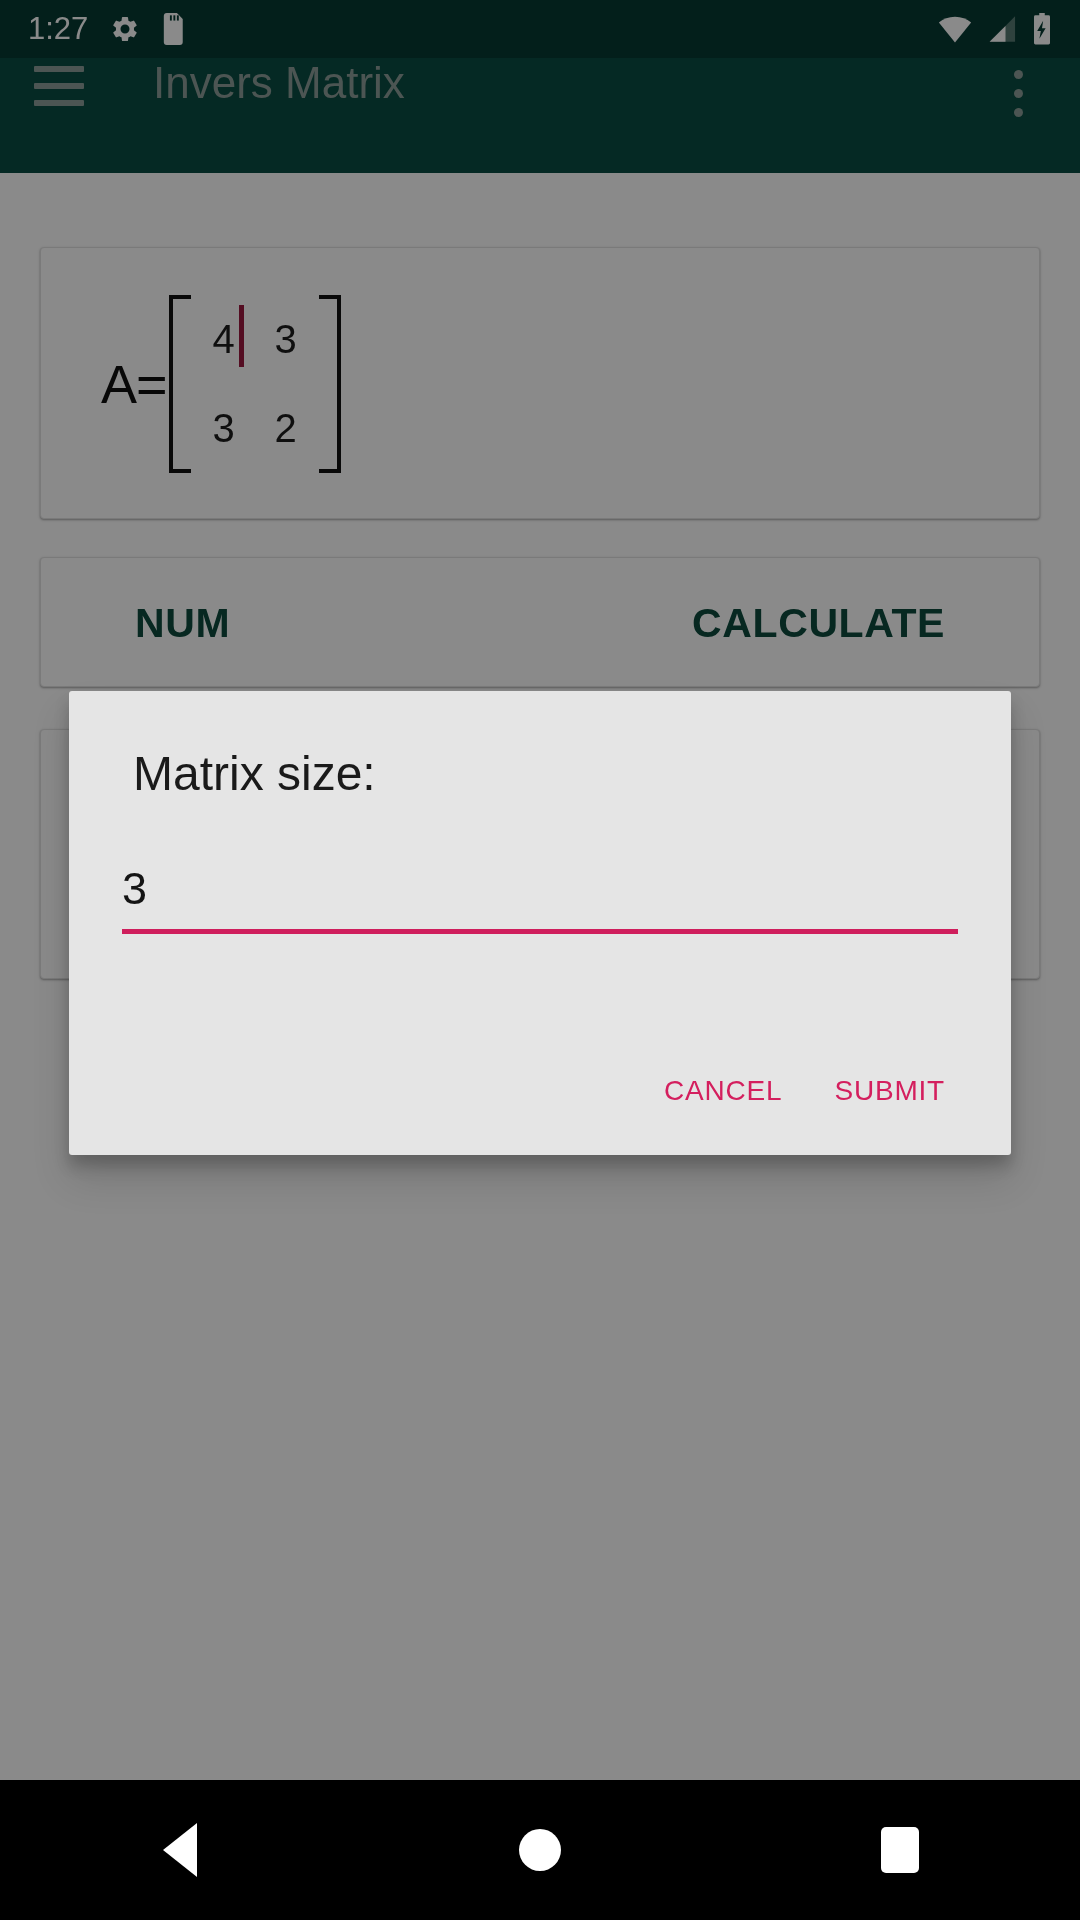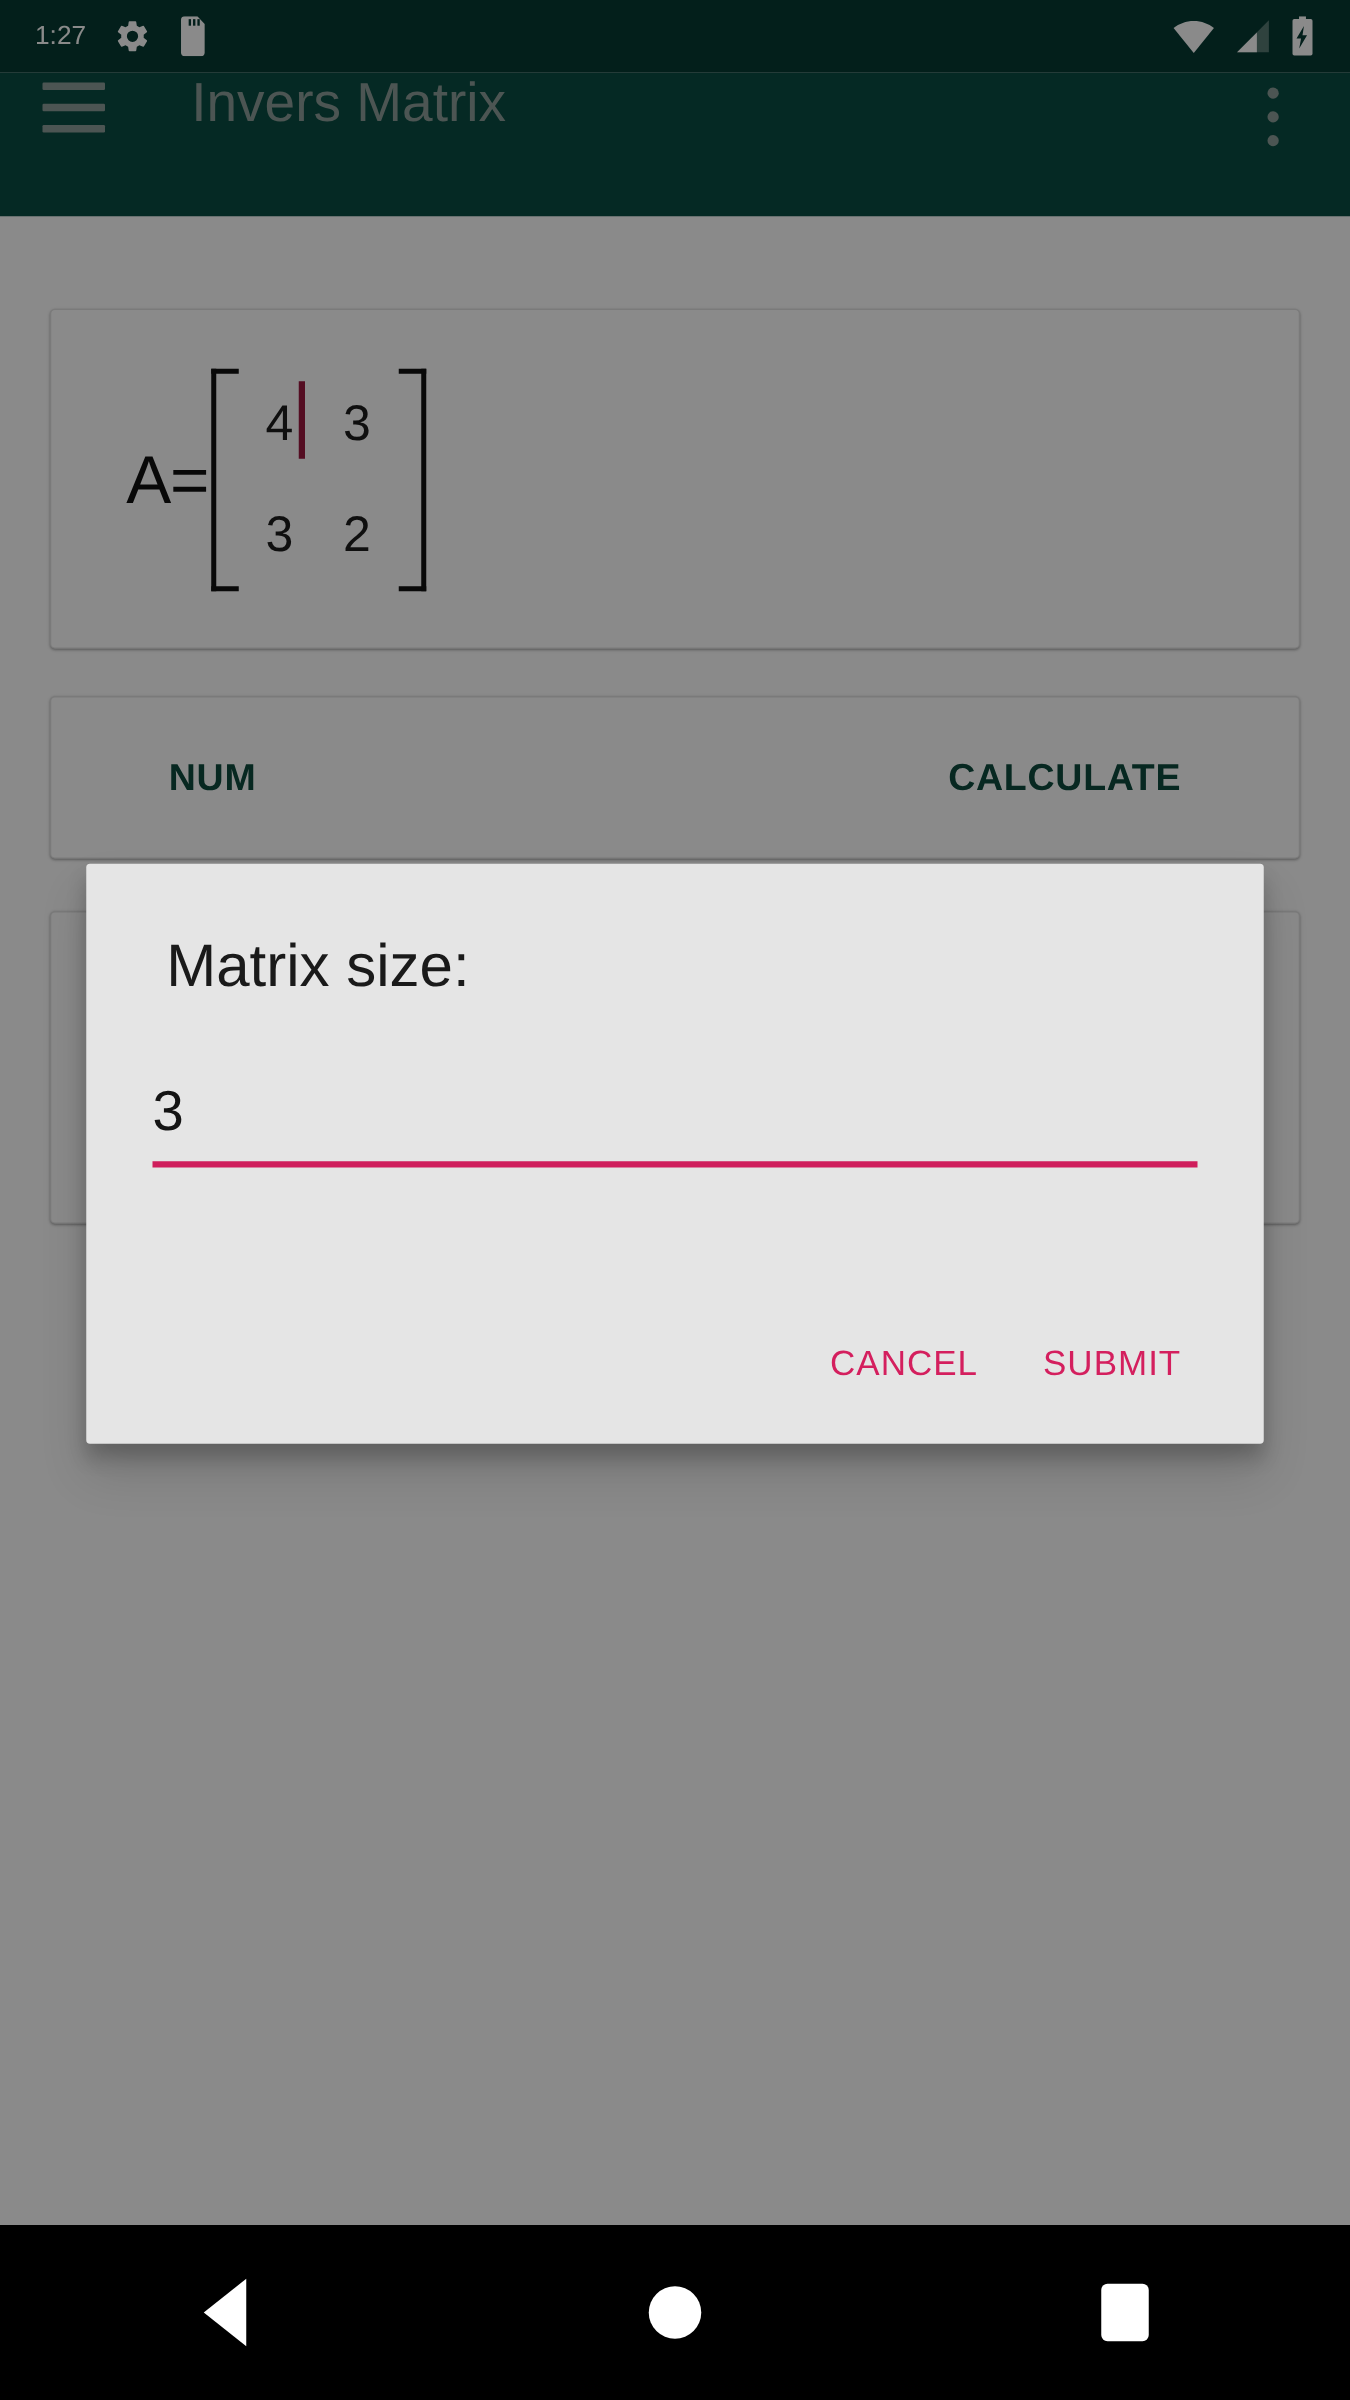--- a/index.html
+++ b/index.html
@@ -29,21 +29,21 @@
     background: #063a33;
     display: flex;
     align-items: center;
     padding: 0 28px;
     z-index: 5;
   }
   #status-left { display: flex; align-items: center; gap: 22px; }
   #status-right { margin-left: auto; display: flex; align-items: center; gap: 14px; }
   .status-clock {
     color: #ffffff;
-    font-size: 21px;
+    font-size: 31px;
     font-family: "Liberation Sans", sans-serif;
     letter-spacing: 0px;
     font-weight: 400;
   }
   .sb-icon { display: block; }
 
   
   #app-bar {
     position: absolute;
     top: 58px; left: 0;
@@ -152,21 +152,21 @@
     background: #9c1840;
   }
 
   
   .flat-btn {
     position: absolute;
     top: 0;
     height: 130px;
     display: flex;
     align-items: center;
-    font-size: 30px;
+    font-size: 41px;
     font-weight: 700;
     letter-spacing: 0.6px;
     color: #0d4a3d;
     cursor: pointer;
   }
   #num-btn { left: 94px; }
   #calculate-btn { right: 94px; margin-left: 33px; }
 
   
   #scrim {

